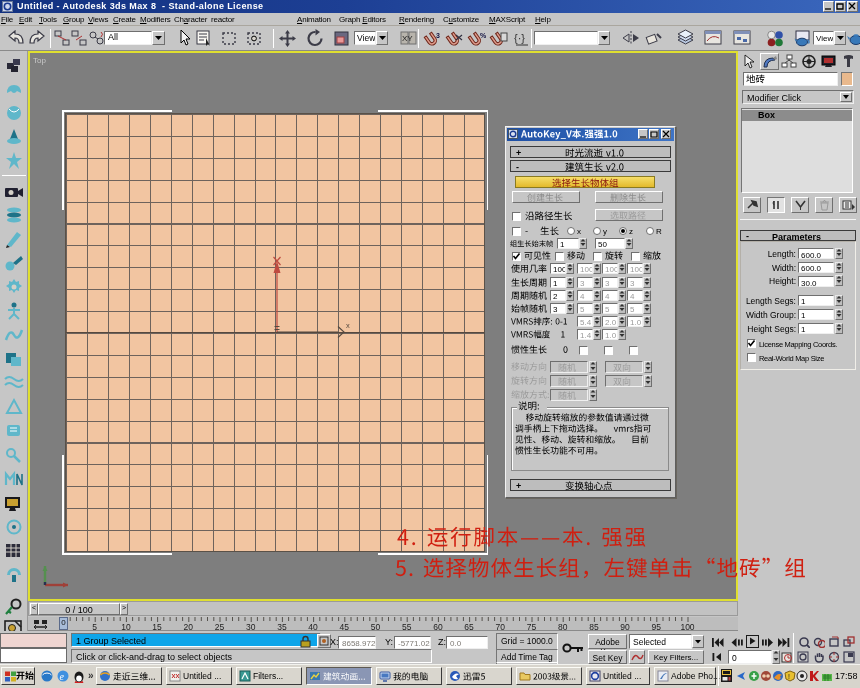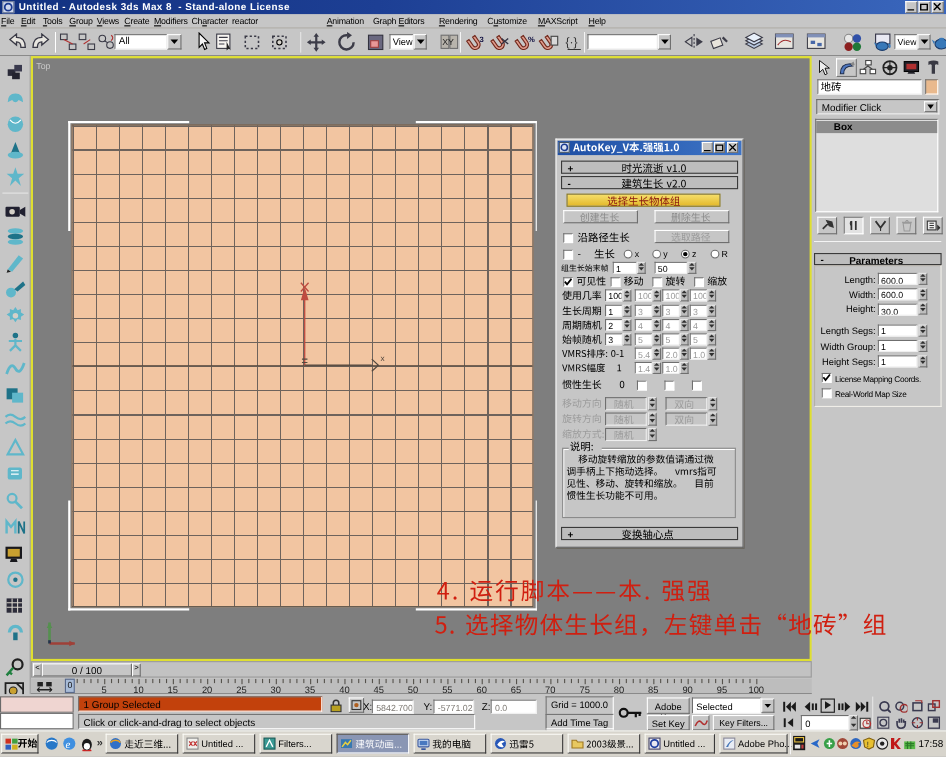--- a/index.html
+++ b/index.html
@@ -1471,36 +1471,36 @@
     <svg width="16" height="12">
       <rect x="1" y="1" width="5" height="4" fill="#222"></rect>
       <rect x="9" y="1" width="5" height="4" fill="#222"></rect>
       <path d="M1 8h13" stroke="#222" stroke-width="1.5"></path>
       <path d="M3 6l-2 2 2 2M12 6l2 2-2 2" stroke="#222" fill="none"></path>
     </svg>
   </div>
 <div class="abs" style="left:0;top:631px;width:860px;height:33px;background:#C6C6C6"></div>
 <div class="abs" style="left:0;top:633px;width:67px;height:15px;background:#EFD5D1;border:1px solid #6a6a6a"></div>
 <div class="abs" style="left:0;top:648px;width:67px;height:15px;background:#FFFFFF;border:1px solid #6a6a6a"></div>
-<div class="abs sk" style="left:71px;top:633px;width:222px;height:14px;background:#c2410c;font-size:9px;padding:1.5px 0 0 4px">1 Group Selected</div>
+<div class="abs sk" style="left:71px;top:633px;width:250px;height:14px;background:#0ea5e9;font-size:9px;padding:1.5px 0 0 4px">1 Group Selected</div>
 <div class="abs sk" style="left:71px;top:649px;width:361px;height:14px;background:#C6C6C6;font-size:9px;padding:1.5px 0 0 4px">Click or click-and-drag to select objects</div>
 <div class="abs" style="left:299px;top:635px;width:14px;height:13px">
     <svg width="14" height="13">
       <rect x="2" y="6" width="9" height="6" fill="#b8a020" stroke="#333"></rect>
       <path d="M4 6 V4 a2.5 2.5 0 0 1 5 0 V6" fill="none" stroke="#333" stroke-width="1.4"></path>
     </svg>
   </div>
 <div class="abs btn" style="left:317px;top:634px;width:14px;height:14px">
     <svg width="12" height="12">
       <rect x="2" y="2" width="8" height="8" fill="none" stroke="#333"></rect>
       <circle cx="6" cy="6" r="2" fill="#b06020"></circle>
     </svg>
   </div>
 <div class="abs" style="left:330px;top:637px;font-size:9px">X:</div>
-<div class="abs fld" style="left:338px;top:636px;width:38px;height:13px;font-size:8px;color:#7e7a74;padding:2px 0 0 3px">5842.700</div>
+<div class="abs fld" style="left:338px;top:636px;width:38px;height:13px;font-size:8px;color:#7e7a74;padding:2px 0 0 3px">8658.972</div>
 <div class="abs" style="left:385px;top:637px;font-size:9px">Y:</div>
 <div class="abs fld" style="left:394px;top:636px;width:37px;height:13px;font-size:8px;color:#7e7a74;padding:2px 0 0 3px">-5771.023</div>
 <div class="abs" style="left:438px;top:637px;font-size:9px">Z:</div>
 <div class="abs fld" style="left:446px;top:636px;width:42px;height:13px;font-size:8px;color:#7e7a74;padding:2px 0 0 3px">0.0</div>
 <div class="abs sk" style="left:496px;top:633px;width:62px;height:32px;background:#C6C6C6;font-size:8.5px;padding:2px 0 0 4px">Grid = 1000.0</div>
 <div class="abs sk" style="left:496px;top:649px;width:62px;height:14px;background:#C6C6C6;font-size:8.5px;padding:2px 0 0 4px">Add Time Tag</div>
 <div class="abs" style="left:562px;top:641px;width:24px;height:14px">
     <svg width="24" height="14">
       <circle cx="5" cy="7" r="3.6" fill="none" stroke="#111" stroke-width="2"></circle>
       <path d="M8.5 7 L21 7 M16 7v4 M19.5 7v3" stroke="#111" stroke-width="2"></path>

